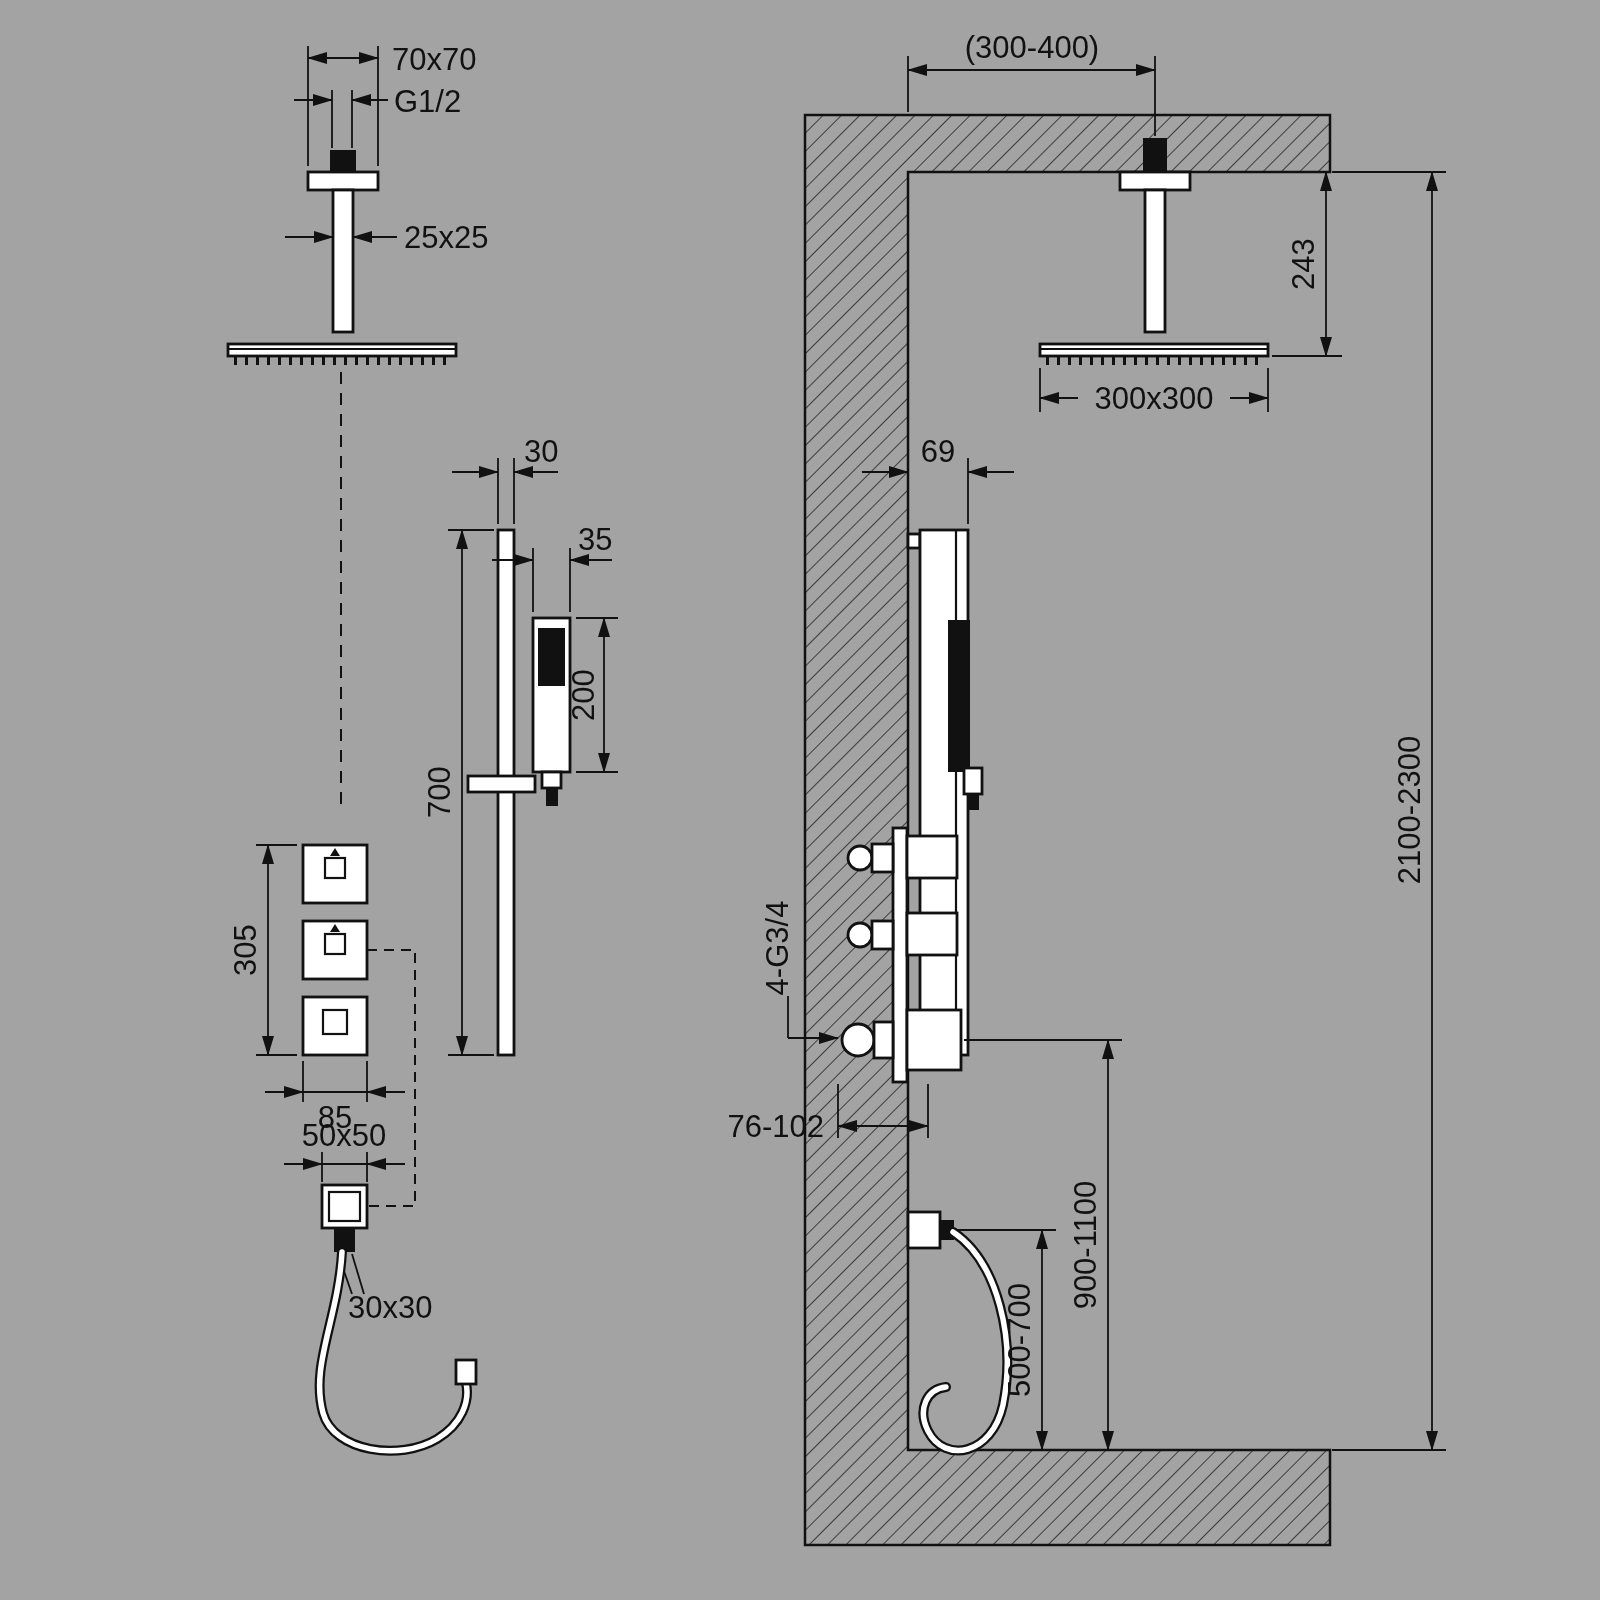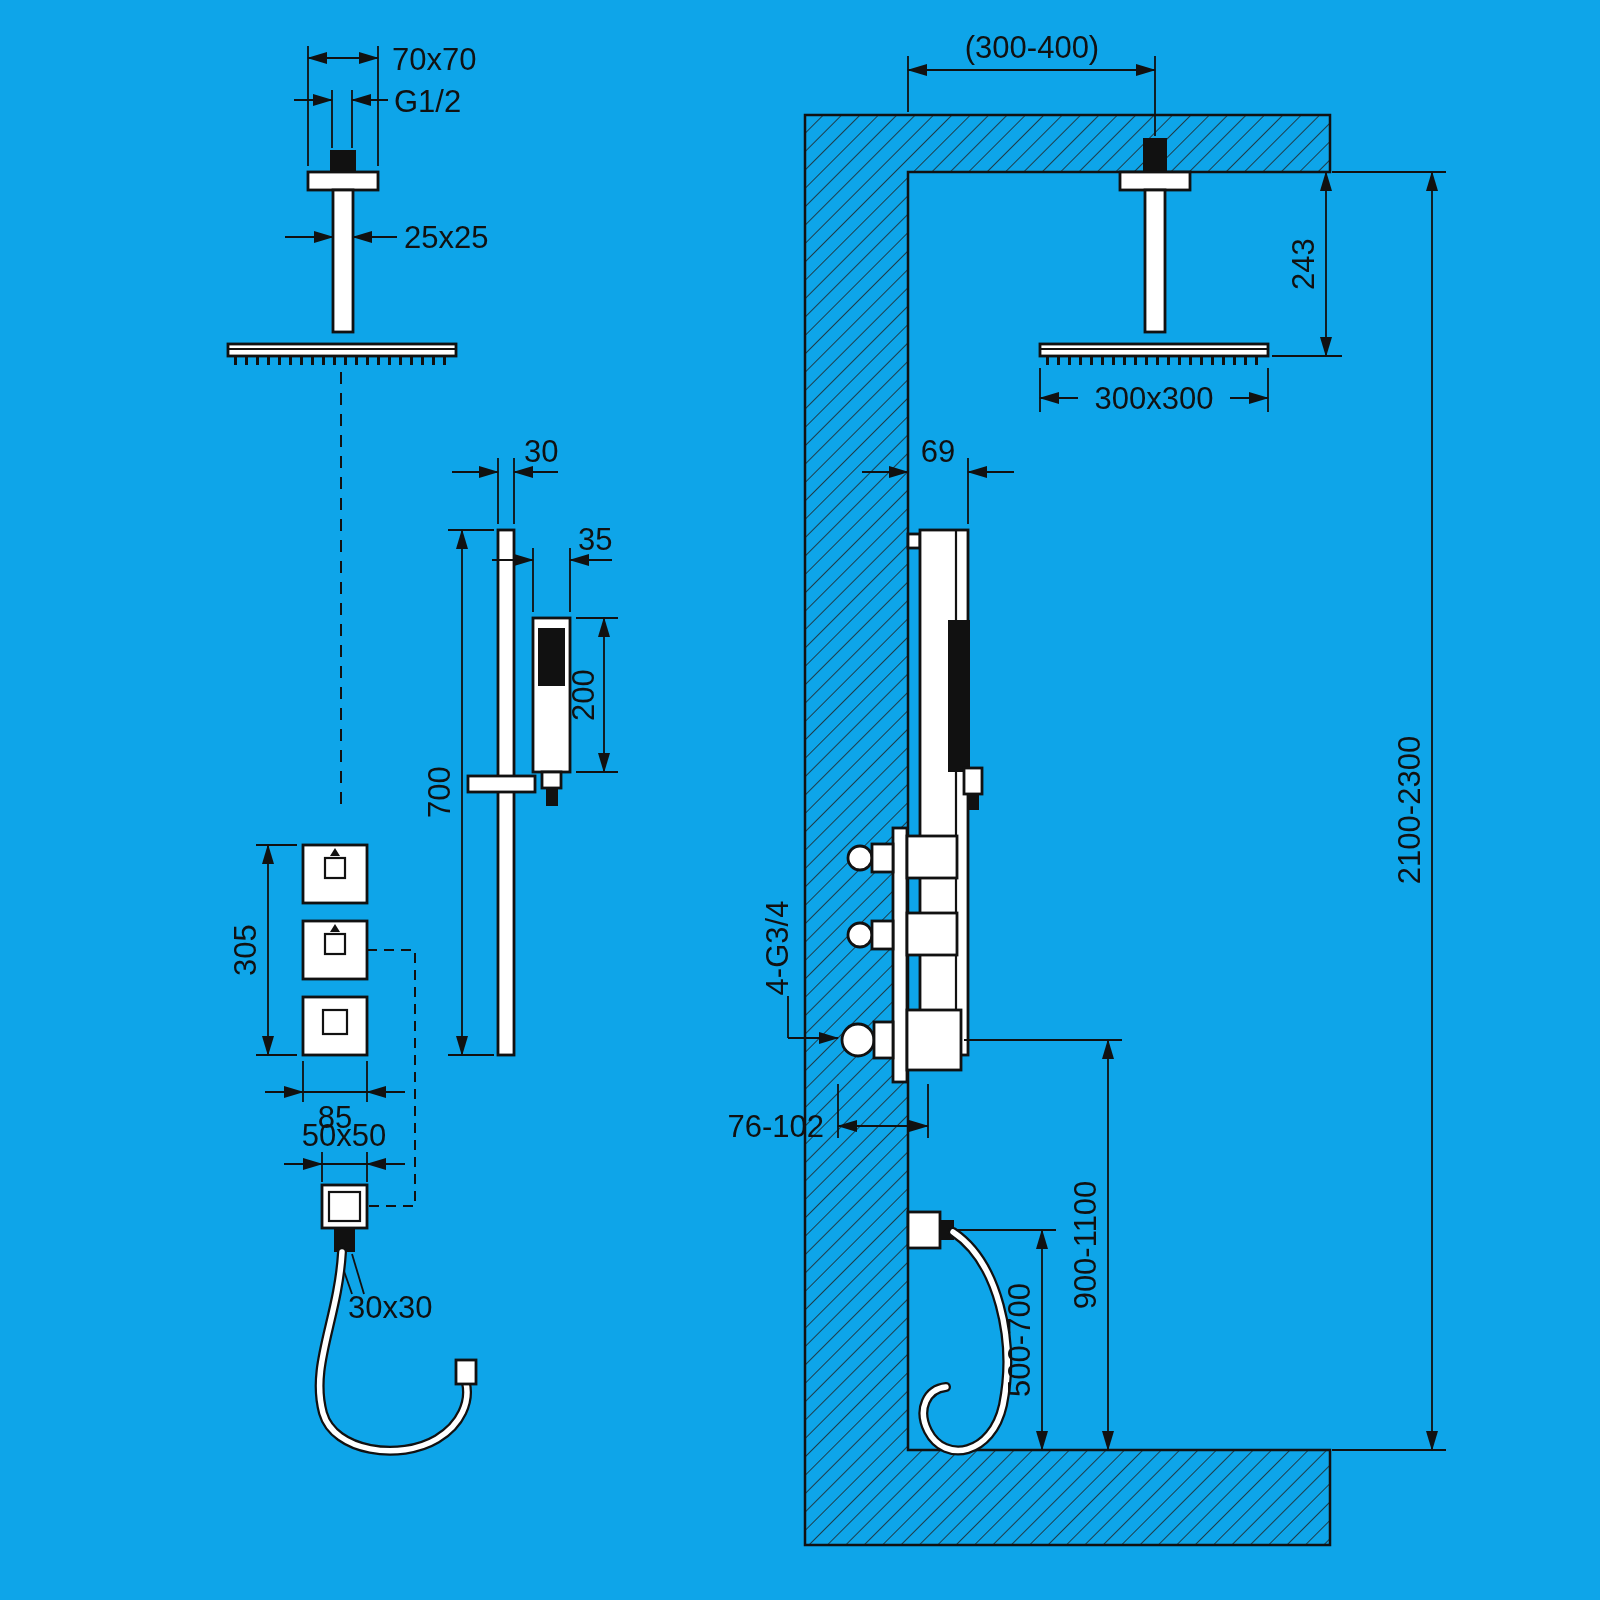--- a/index.html
+++ b/index.html
@@ -1,16 +1,16 @@
 <!DOCTYPE html>
 <html><head>
 <meta charset="utf-8">
 <style>
   html,body{margin:0;padding:0;background:#ffffff;}
-  .canvas{position:relative;width:1600px;height:1600px;background:#0ea5e9;overflow:hidden;}
+  .canvas{position:relative;width:1600px;height:1600px;background:#a3a3a3;overflow:hidden;}
   svg{position:absolute;left:0;top:0;}
   .o{fill:#ffffff;stroke:#111111;stroke-width:2.8;}
   .thin{fill:none;stroke:#111111;stroke-width:2.2;}
   .solid{fill:#111111;stroke:none;}
   .dim{stroke:#111111;stroke-width:1.8;fill:none;}
   .dash{stroke:#111111;stroke-width:2;fill:none;stroke-dasharray:12 9;}
   .route{stroke:#111111;stroke-width:2;fill:none;stroke-dasharray:10 7;}
   .noz{stroke:#111111;stroke-width:9;fill:none;stroke-dasharray:3 8;stroke-linecap:butt;}
   .hose{fill:none;stroke:#111111;stroke-width:10;stroke-linecap:round;}
   .hosein{fill:none;stroke:#ffffff;stroke-width:5.5;stroke-linecap:round;}

